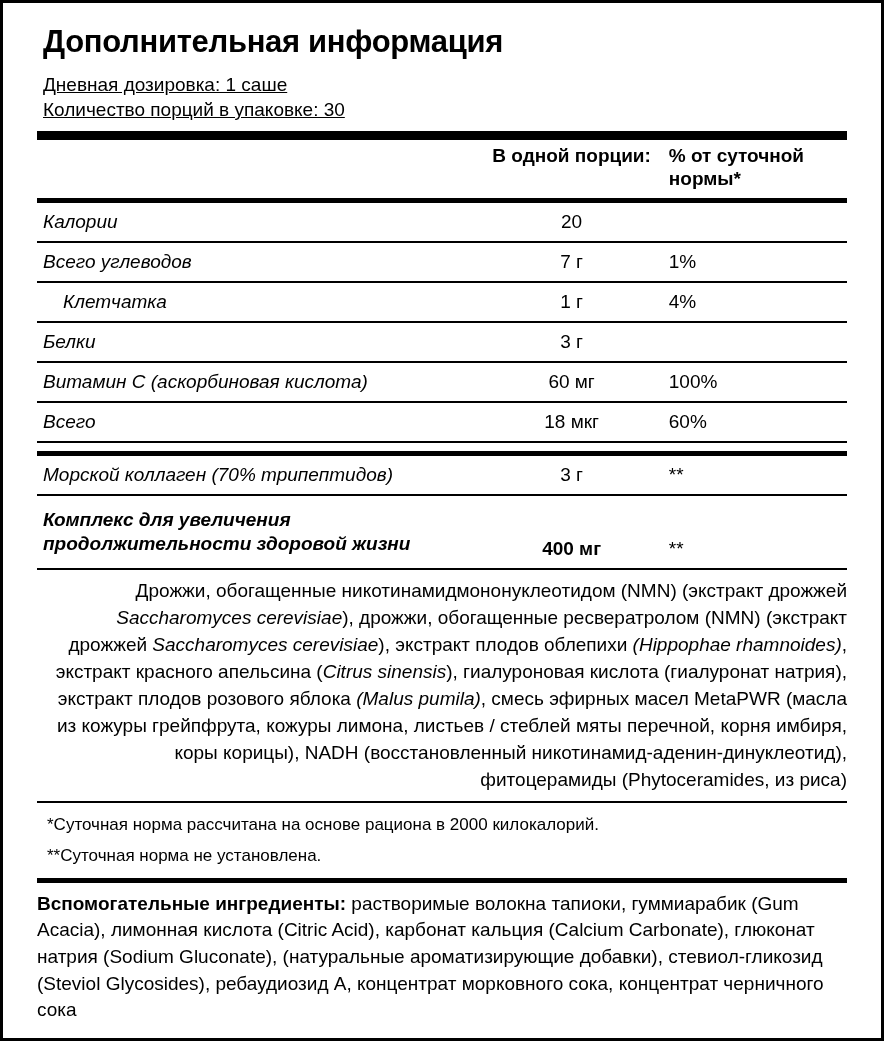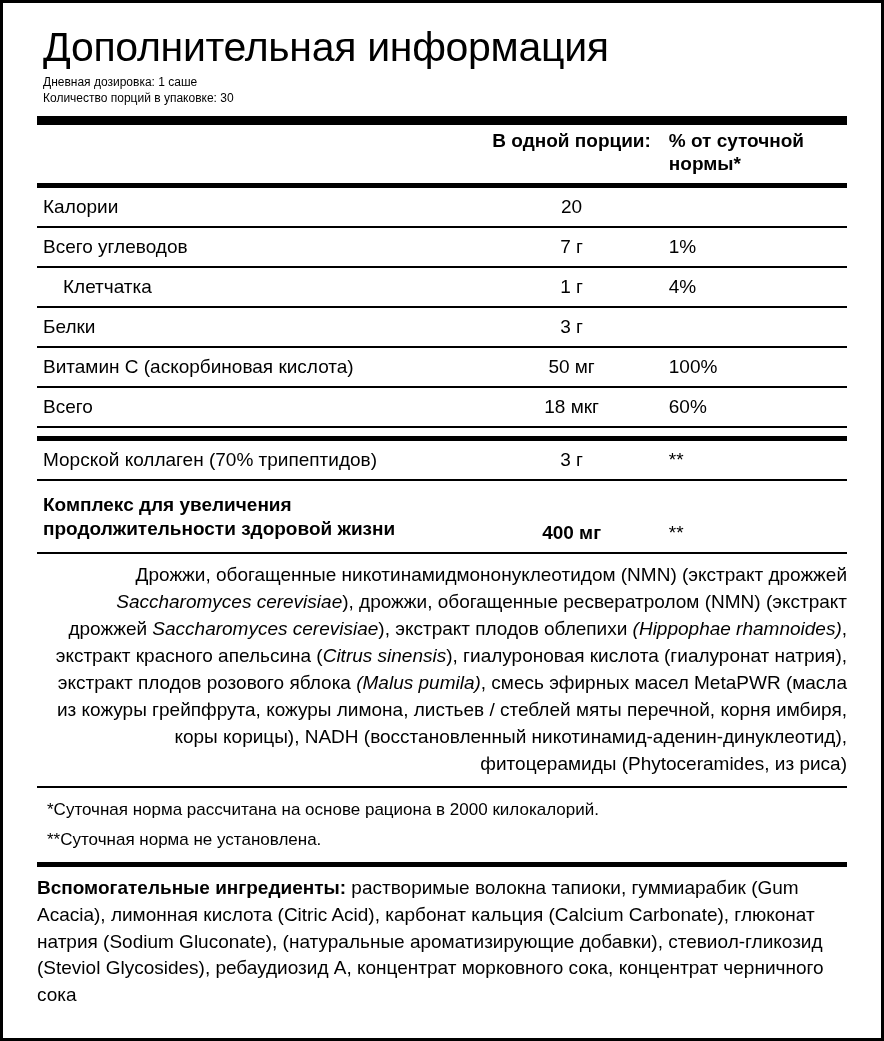--- a/index.html
+++ b/index.html
@@ -15,30 +15,31 @@
     -webkit-font-smoothing: antialiased;
   }
   .panel {
     box-sizing: border-box;
     width: 884px;
     height: 1041px;
     border: 3px solid #000000;
     padding: 18px 34px 10px 34px;
   }
   .title {
-    font-size: 41px;
-    font-weight: normal;
+    font-size: 31px;
+    font-weight: bold;
     line-height: 1.12;
     letter-spacing: -0.3px;
-    margin: 4px 0 4px 6px;
+    margin: 4px 0 12px 6px;
   }
   .serving-line {
-    font-size: 12px;
+    font-size: 19px;
     line-height: 1.32;
     margin-left: 6px;
+    text-decoration: underline;
   }
   .rule-thick {
     height: 9px;
     background: #000;
     margin: 9px 0 0 0;
   }
   .rule-med {
     height: 5px;
     background: #000;
   }
@@ -48,21 +49,21 @@
   }
   table.nutri {
     width: 100%;
     border-collapse: collapse;
     font-size: 19px;
   }
   table.nutri td {
     padding: 4px 0 4px 0;
     vertical-align: bottom;
   }
-  .col-name { width: 54%; padding-left: 6px !important; }
+  .col-name { width: 54%; padding-left: 6px !important; font-style: italic; }
   .col-amt  { width: 24%; text-align: center; }
   .col-dv   { width: 22%; text-align: left; padding-right: 10px !important; }
 
   .hdr td {
     font-weight: bold;
     font-size: 19px;
     line-height: 1.22;
     padding-bottom: 6px;
     padding-top: 6px;
   }
@@ -167,21 +168,21 @@
         <td class="col-dv"></td>
       </tr>
       <tr class="row-div">
           <td colspan="3">
             <div class="cellrule"></div>
           </td>
         </tr>
 
       <tr>
         <td class="col-name">Витамин С (аскорбиновая кислота)</td>
-        <td class="col-amt">50 мг</td>
+        <td class="col-amt">60 мг</td>
         <td class="col-dv">100%</td>
       </tr>
       <tr class="row-div">
           <td colspan="3">
             <div class="cellrule"></div>
           </td>
         </tr>
 
       <tr>
         <td class="col-name">Всего</td>

